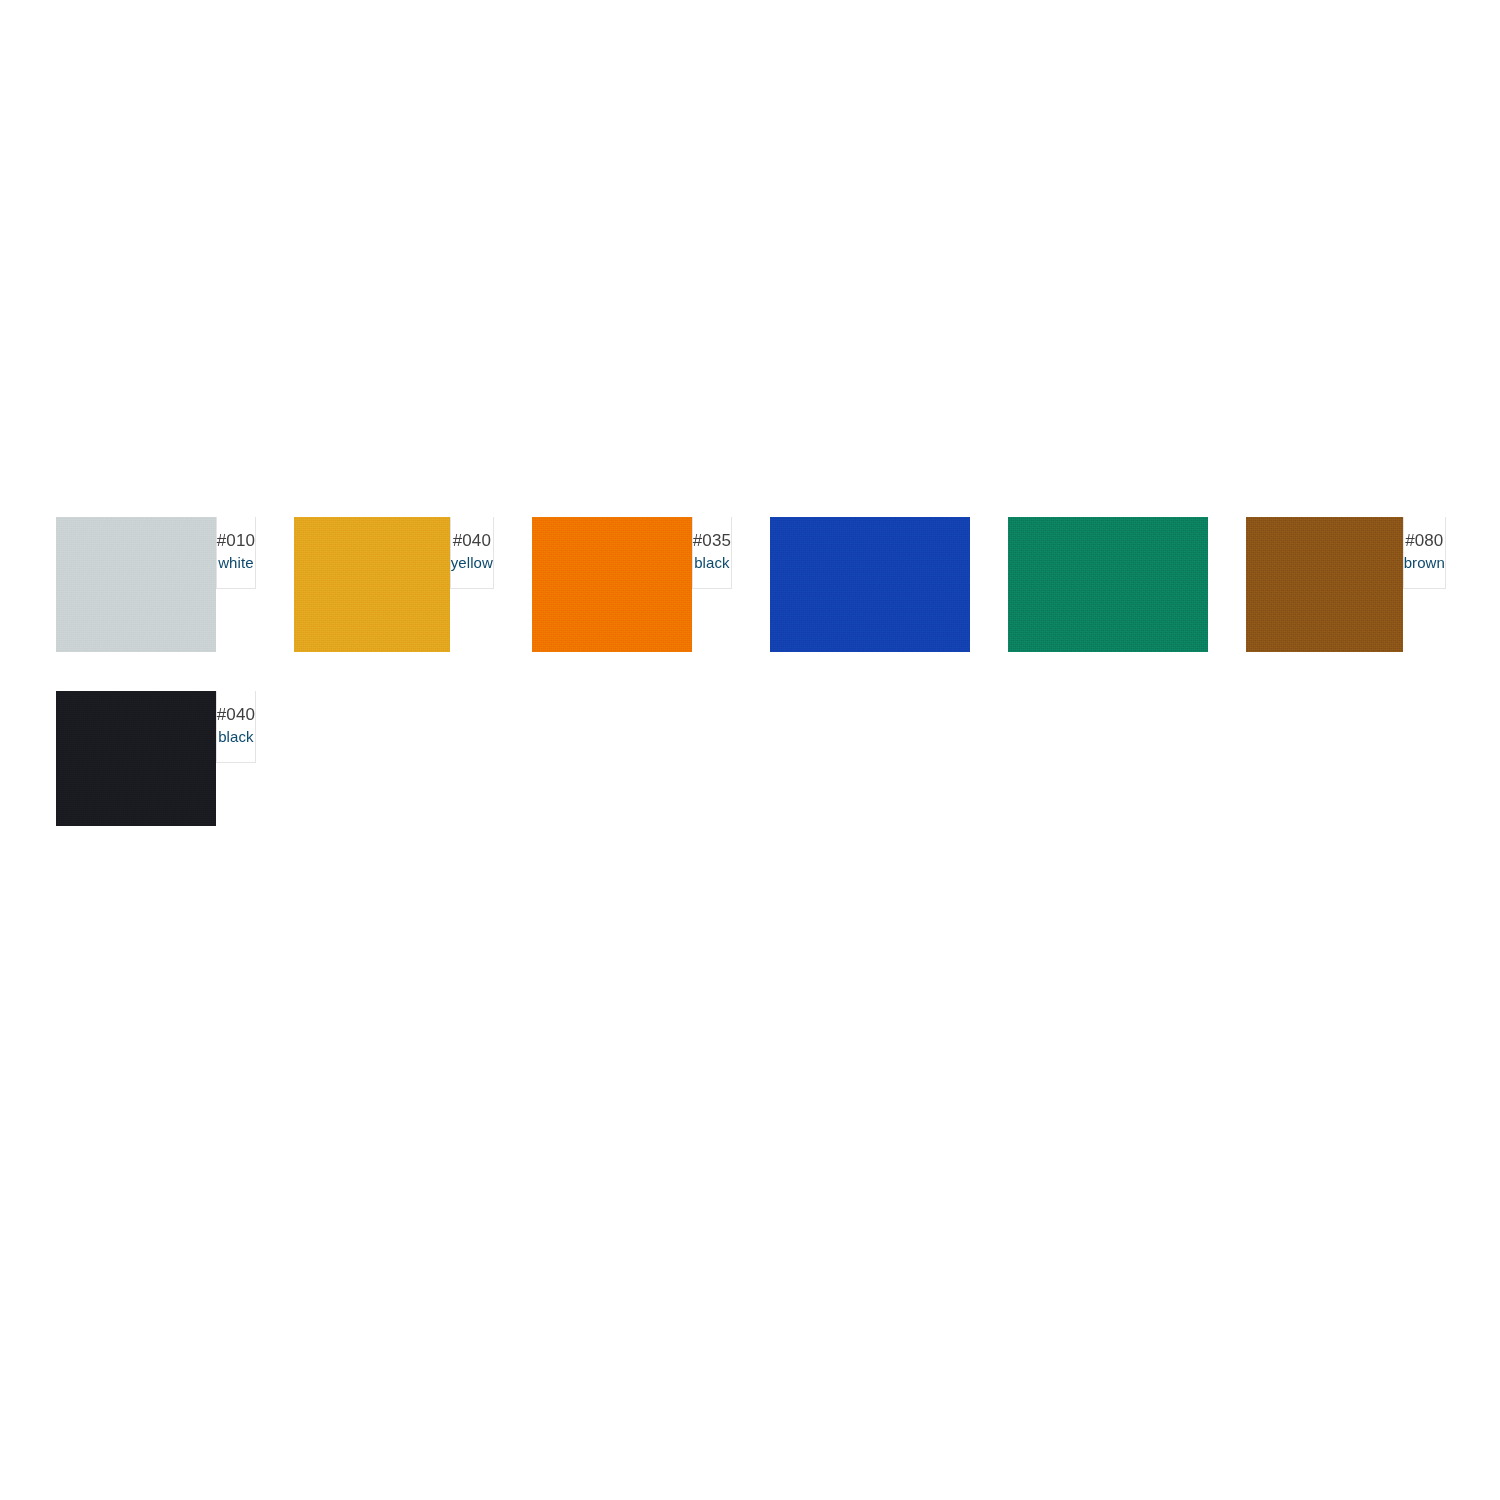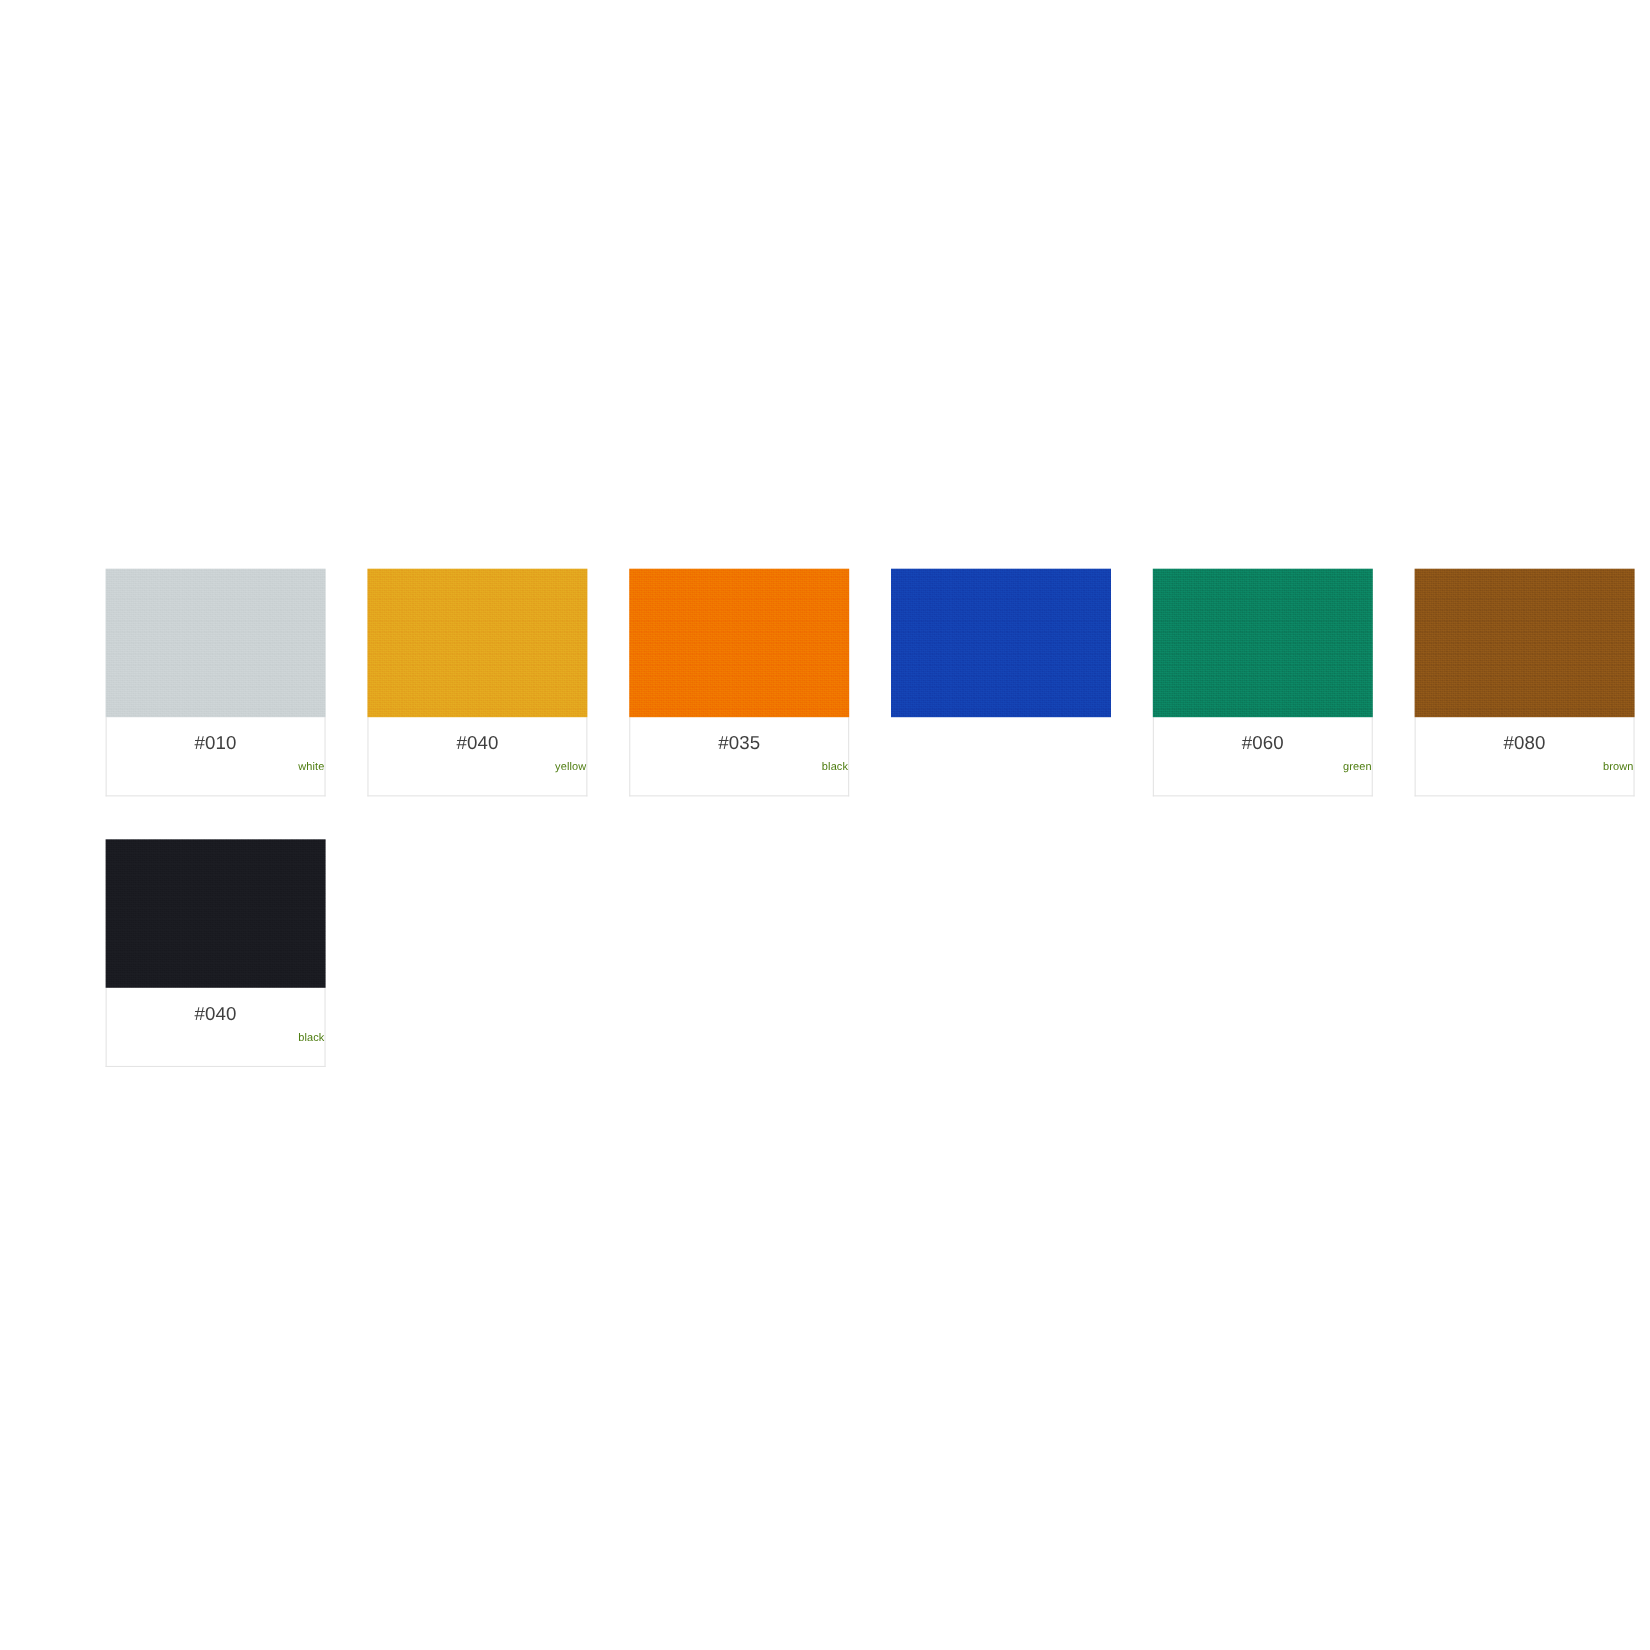--- a/index.html
+++ b/index.html
@@ -25,22 +25,21 @@
     grid-template-columns: repeat(6, 200px);
     column-gap: 38px;
     row-gap: 39px;
   }
 
   .swatch-card {
     width: 200px;
     background: #ffffff;
     box-sizing: border-box;
     display: flex;
-    flex-direction: column;
-    margin-left: 40px;
+    flex-direction: row;
   }
 
   .swatch-chip {
     width: 200px;
     height: 135px;
     position: relative;
     box-sizing: border-box;
   }
   
   .swatch-chip::after {
@@ -66,25 +65,24 @@
     padding-top: 13px;
   }
 
   .swatch-code {
     font-size: 17px;
     line-height: 22px;
     color: #3f3f3f;
     letter-spacing: .1px;
   }
   .swatch-name {
-    font-size: 10px;
+    font-size: 15px;
     line-height: 21px;
-    color: #4d7c0f;
+    color: #0c4a6e;
     letter-spacing: .1px;
-    text-align: right;
   }
 </style>
 </head>
 <body>
 
 <main id="palette-grid">
     <div class="swatch-card">
       <div class="swatch-chip" style="background: rgb(203, 210, 212);"></div>
       <div class="swatch-caption">
         <div class="swatch-code">#010</div>
@@ -103,24 +101,20 @@
       <div class="swatch-caption">
         <div class="swatch-code">#035</div>
         <div class="swatch-name">black</div>
       </div>
     </div>
     <div class="swatch-card">
       <div class="swatch-chip" style="background: rgb(19, 64, 176);"></div>
     </div>
     <div class="swatch-card">
       <div class="swatch-chip" style="background: rgb(11, 127, 94);"></div>
-      <div class="swatch-caption">
-        <div class="swatch-code">#060</div>
-        <div class="swatch-name">green</div>
-      </div>
     </div>
     <div class="swatch-card">
       <div class="swatch-chip" style="background: rgb(138, 83, 23);"></div>
       <div class="swatch-caption">
         <div class="swatch-code">#080</div>
         <div class="swatch-name">brown</div>
       </div>
     </div>
     <div class="swatch-card">
       <div class="swatch-chip" style="background: rgb(25, 26, 32);"></div>

